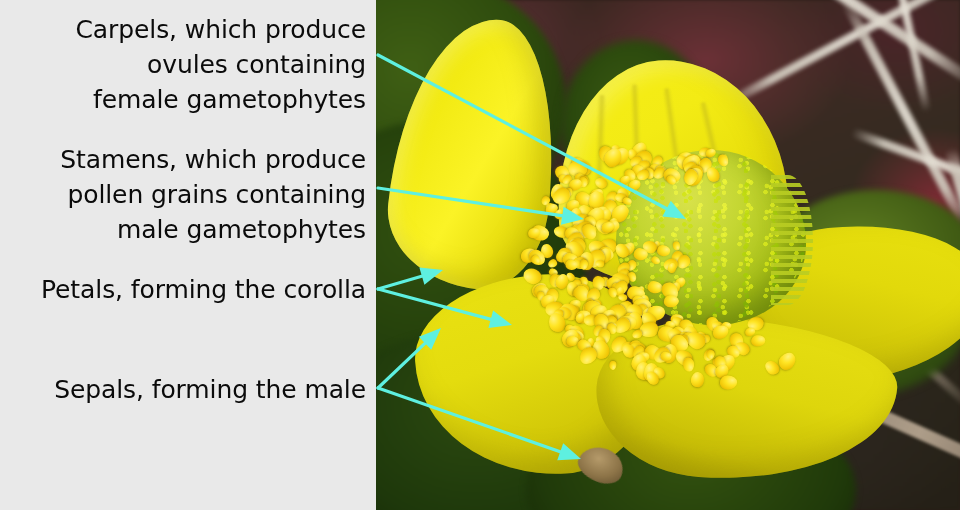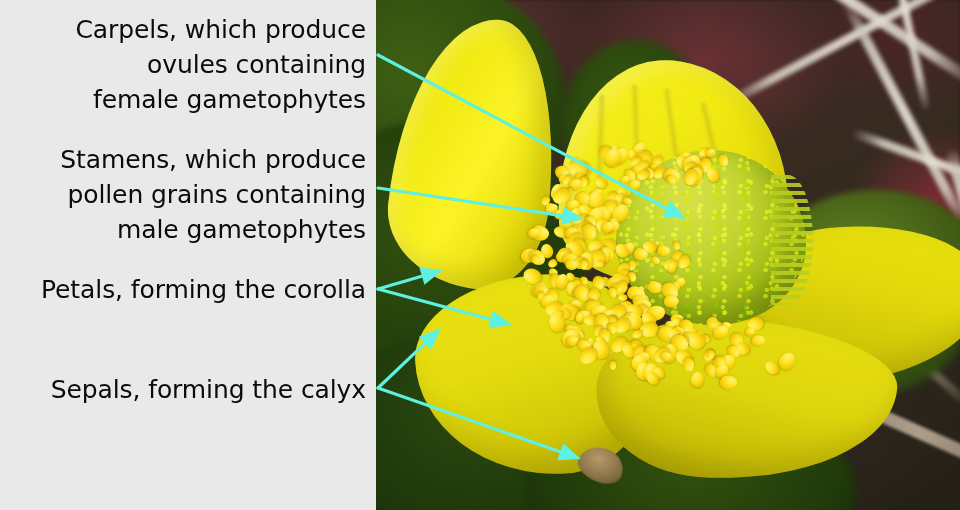--- a/index.html
+++ b/index.html
@@ -223,21 +223,21 @@
     <div class="caption-block" id="caption-carpels">Carpels, which produce
 ovules containing
 female gametophytes</div>
 
     <div class="caption-block" id="caption-petals">Petals, forming the corolla</div>
 
     <div class="caption-block" id="caption-stamens">Stamens, which produce
 pollen grains containing
 male gametophytes</div>
 
-    <div class="caption-block" id="caption-sepals">Sepals, forming the calyx</div>
+    <div class="caption-block" id="caption-sepals">Sepals, forming the male</div>
   </div>
 
   <div id="photo">
 
     <div class="layer" id="bg-litter"></div>
 
     <div class="layer leaf" id="leaf-a"></div>
     <div class="layer leaf" id="leaf-b"></div>
     <div class="layer leaf" id="leaf-f"></div>
 

